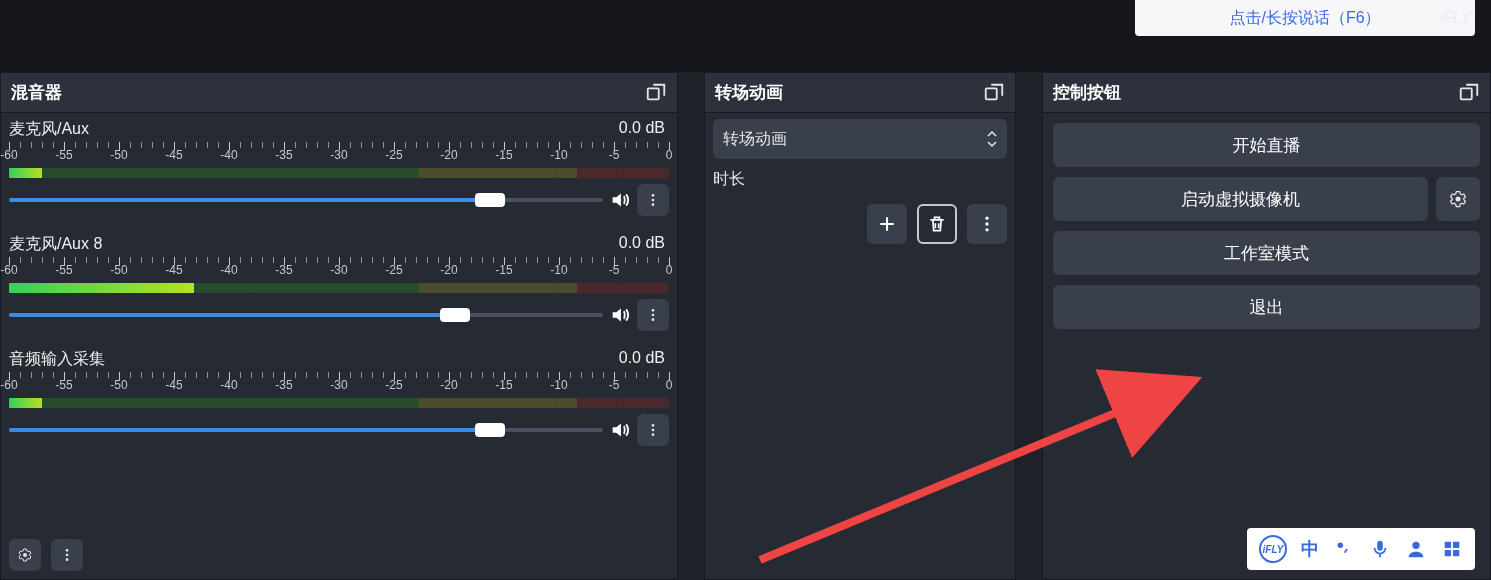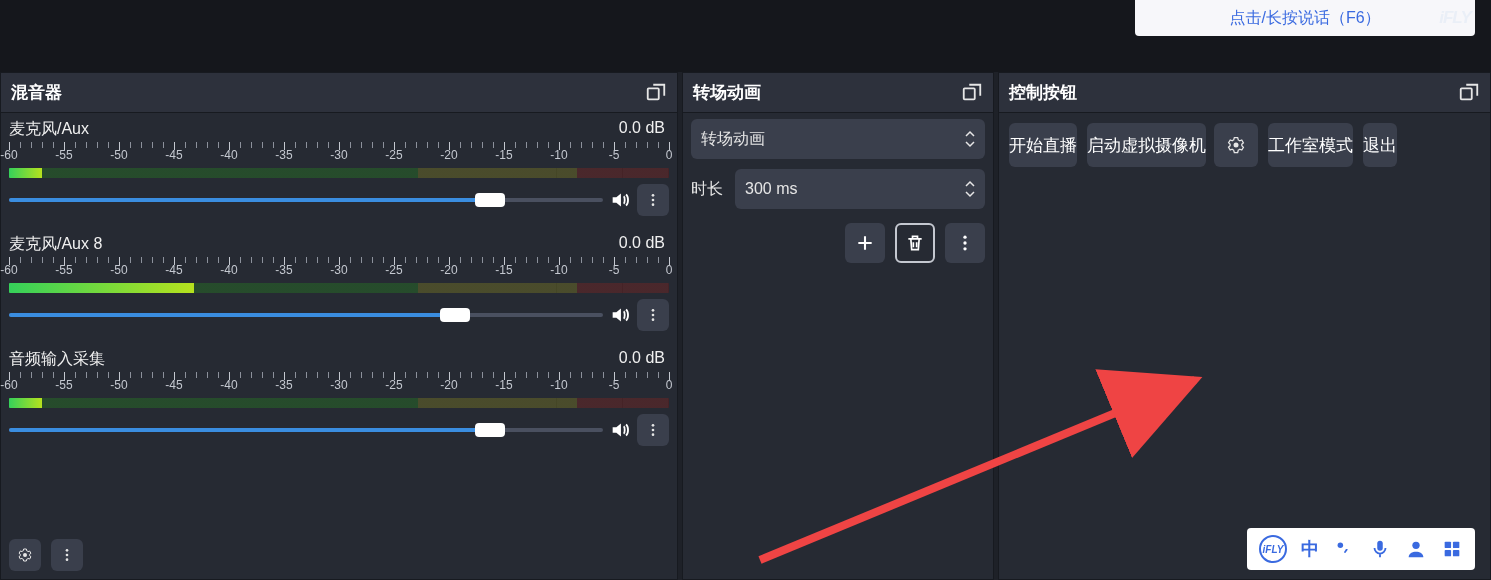--- a/index.html
+++ b/index.html
@@ -12,21 +12,21 @@
     position: absolute; top: 0; right: 16px; height: 36px; width: 340px;
     background: #f7f7fa; color: #3a6ae0; display: flex; align-items: center;
     justify-content: center; font-size: 16px; border-bottom-left-radius: 4px; border-bottom-right-radius: 4px;
   }
   .ifly-callout .logo {
     position: absolute; right: -10px; top: -4px; width: 60px; height: 44px;
     display:flex; align-items:center; justify-content:center;
     color:#eaeff7; font-style: italic; font-weight: 700; font-size: 17px; letter-spacing: -1px;
   }
 
-  .panels { flex: 1; display: flex; gap: 4px; padding: 0 0 0 0; }
+  .panels { flex: 1; display: flex; gap: 26px; padding: 0 0 0 0; }
   .panel { background: #262a33; display: flex; flex-direction: column; border: 1px solid #171a20; }
   .panel.mixer { width: 678px; }
   .panel.trans { width: 312px; }
   .panel.ctrl  { flex: 1; }
 
   .panel-header {
     height: 40px; display: flex; align-items: center; justify-content: space-between;
     padding: 0 10px; background: #2d313c; border-bottom: 1px solid #171a20;
     font-size: 17px; font-weight: 600; color: #ffffff;
   }
@@ -68,21 +68,21 @@
   .stepper-arrows svg { width:10px; height:8px; color:#e6e6e6; }
   .trans-dur-row { display:flex; align-items:center; gap:12px; font-size:16px; margin-bottom:14px; }
   .dur-box { flex:1; height:40px; background:#3a3f4c; border-radius:6px; display:flex; align-items:center; justify-content:space-between; padding:0 10px; }
   .trans-btn-row { display:flex; justify-content:flex-end; gap:10px; }
 
   .sq-btn { width:40px; height:40px; border-radius:6px; background:#3a3f4c; display:flex; align-items:center; justify-content:center; cursor:pointer; }
   .sq-btn.outlined { border:2px solid #c4c8d0; background:transparent; }
   .sq-btn svg { width:20px; height:20px; color:#fff; }
 
   
-  .ctrl-body { padding:10px; display:flex; flex-direction:row; gap:10px; }
+  .ctrl-body { padding:10px; display:flex; flex-direction:column; gap:10px; }
   .ctrl-btn {
     height:44px; background:#3a3f4c; border-radius:6px; display:flex; align-items:center; justify-content:center;
     font-size:17px; color:#fff; cursor:pointer;
   }
   .ctrl-btn.hover { background:#4a5060; }
   .ctrl-row { display:flex; gap:8px; }
   .ctrl-row .ctrl-btn:first-child { flex:1; }
   .gear-btn { width:44px; height:44px; background:#3a3f4c; border-radius:6px; display:flex; align-items:center; justify-content:center; cursor:pointer; }
 
   
@@ -488,31 +488,20 @@
           <svg viewBox="0 0 10 6">
               <path d="M1 5 L5 1 L9 5" fill="none" stroke="currentColor" stroke-width="1.5"></path>
             </svg>
           <svg viewBox="0 0 10 6">
               <path d="M1 1 L5 5 L9 1" fill="none" stroke="currentColor" stroke-width="1.5"></path>
             </svg>
         </span>
       </div>
       <div class="trans-dur-row">
         <span>时长</span>
-        <div class="dur-box">
-          <span>300 ms</span>
-          <span class="stepper-arrows">
-            <svg viewBox="0 0 10 6">
-                <path d="M1 5 L5 1 L9 5" fill="none" stroke="currentColor" stroke-width="1.5"></path>
-              </svg>
-            <svg viewBox="0 0 10 6">
-                <path d="M1 1 L5 5 L9 1" fill="none" stroke="currentColor" stroke-width="1.5"></path>
-              </svg>
-          </span>
-        </div>
       </div>
       <div class="trans-btn-row">
         <div class="sq-btn">
           <svg viewBox="0 0 24 24" stroke="currentColor" stroke-width="2.5">
               <path d="M12 4v16M4 12h16"></path>
             </svg>
         </div>
         <div class="sq-btn outlined">
           <svg viewBox="0 0 24 24" fill="none" stroke="currentColor" stroke-width="2">
               <path d="M4 7h16M9 7V4h6v3M7 7l1 13h8l1-13"></path>

